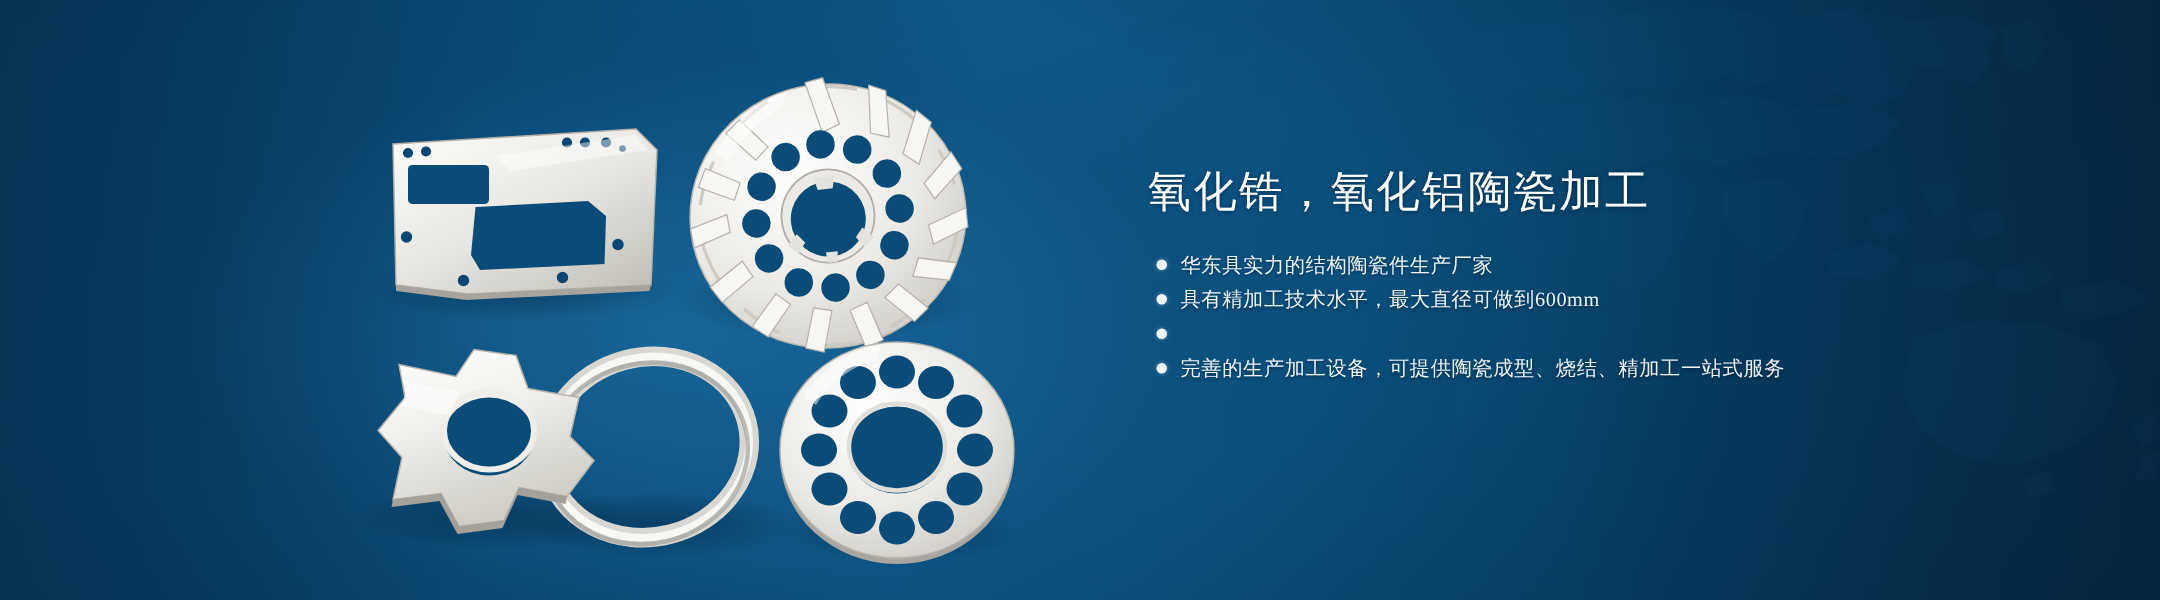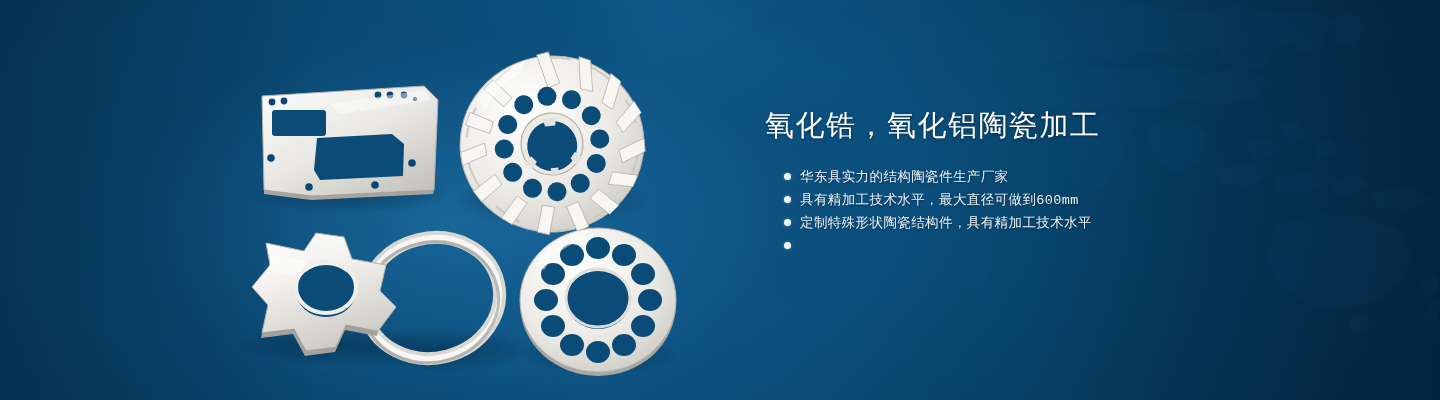--- a/index.html
+++ b/index.html
@@ -8,21 +8,21 @@
     padding: 0;
     background: #0a2a44;
   }
   * { box-sizing: border-box; }
 
   .banner {
     position: relative;
     width: 1440px;
     height: 400px;
     overflow: hidden;
-    font-family: Liberation Mono, monospace;
+    font-family: Liberation Serif, serif;
     background: #ec4899;
   }
 
   
   .bg-base {
     position: absolute;
     inset: 0;
     background: linear-gradient(100deg,
         #074067 0%,
         #084670 18%,
@@ -89,21 +89,21 @@
     line-height: 40px;
     color: #ffffff;
     font-weight: normal;
     letter-spacing: 1.5px;
     margin: 0 0 17px 0;
     text-shadow: 0 1px 3px rgba(0,20,40,0.55);
     white-space: nowrap;
   }
   .bullets {
     list-style: none;
-    margin: 16px;
+    margin: 3px;
     padding: 0;
   }
   .bullet {
     display: flex;
     align-items: center;
     height: 23px;
     color: #eef4f9;
     font-size: 13.5px;
     letter-spacing: 0.4px;
     white-space: nowrap;
@@ -359,21 +359,21 @@
       <li class="bullet">
         <span class="dot"></span>
         <span>华东具实力的结构陶瓷件生产厂家</span>
       </li>
       <li class="bullet">
         <span class="dot"></span>
         <span>具有精加工技术水平，最大直径可做到600mm</span>
       </li>
       <li class="bullet">
         <span class="dot"></span>
-        <span>定制特殊形状陶瓷结构件，具有精加工技术水平</span>
       </li>
       <li class="bullet">
         <span class="dot"></span>
+        <span>完善的生产加工设备，可提供陶瓷成型、烧结、精加工一站式服务</span>
       </li>
     </ul>
   </div>
 
 </div>
 
 </body></html>

